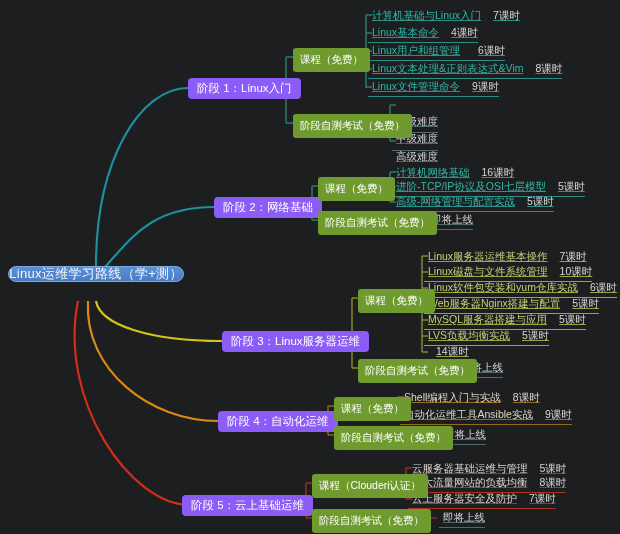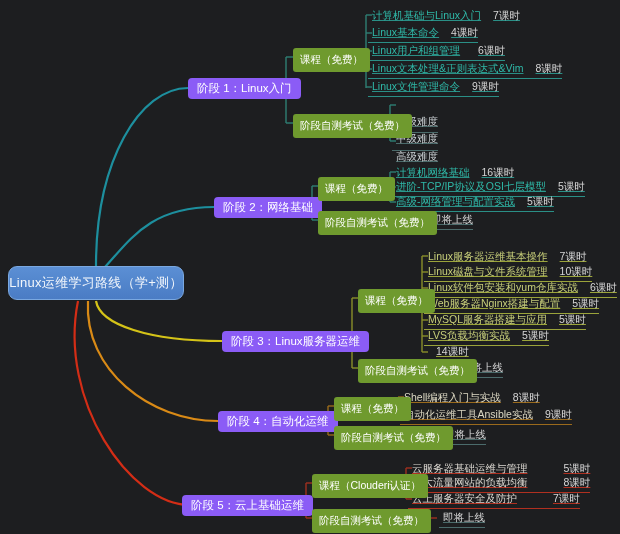--- a/index.html
+++ b/index.html
@@ -10,21 +10,21 @@
     overflow:hidden;
     position:relative;
   }
   #canvas{position:absolute;left:0;top:0;width:620px;height:534px;}
   svg.links{position:absolute;left:0;top:0;width:620px;height:534px;pointer-events:none;}
 
   
   .root-node{
     position:absolute;
     left:8px; top:266px;
-    width:176px; height:34px;
+    width:176px; height:16px;
     background:linear-gradient(#5b8fd4,#4a7cc4);
     border:1px solid #7aa8e0;
     border-radius:9px;
     color:#f2f6fb;
     font-size:13px;
     display:flex;align-items:center;justify-content:center;
     letter-spacing:.3px;
     box-sizing:border-box;
     z-index:5;
   }
@@ -77,21 +77,21 @@
   
   .c-teal   .ltitle{color:#2fb9a8;}
   .c-teal          {color:#2a8f86;}
   .c-gray   .ltitle{color:#c9cfd2;margin-top:32px;}
   .c-gray          {color:#4b6b6b;}
   .c-olive  .ltitle{color:#c8cf7a;}
   .c-olive         {color:#9aa33a;}
   .c-amber  .ltitle{color:#ddd9c4;}
   .c-amber         {color:#9a6a1c;}
   .c-red    .ltitle{color:#ddd9d2;}
-  .c-red           {color:#b03020;gap:24px;}
+  .c-red           {color:#b03020;}
   .c-plain  .ltitle{color:#d8d8d8;}
   .c-plain         {color:#4b6b6b;}
 </style>
 </head>
 <body>
 
 <div id="canvas">
 
   <svg class="links" viewBox="0 0 620 534">
 

